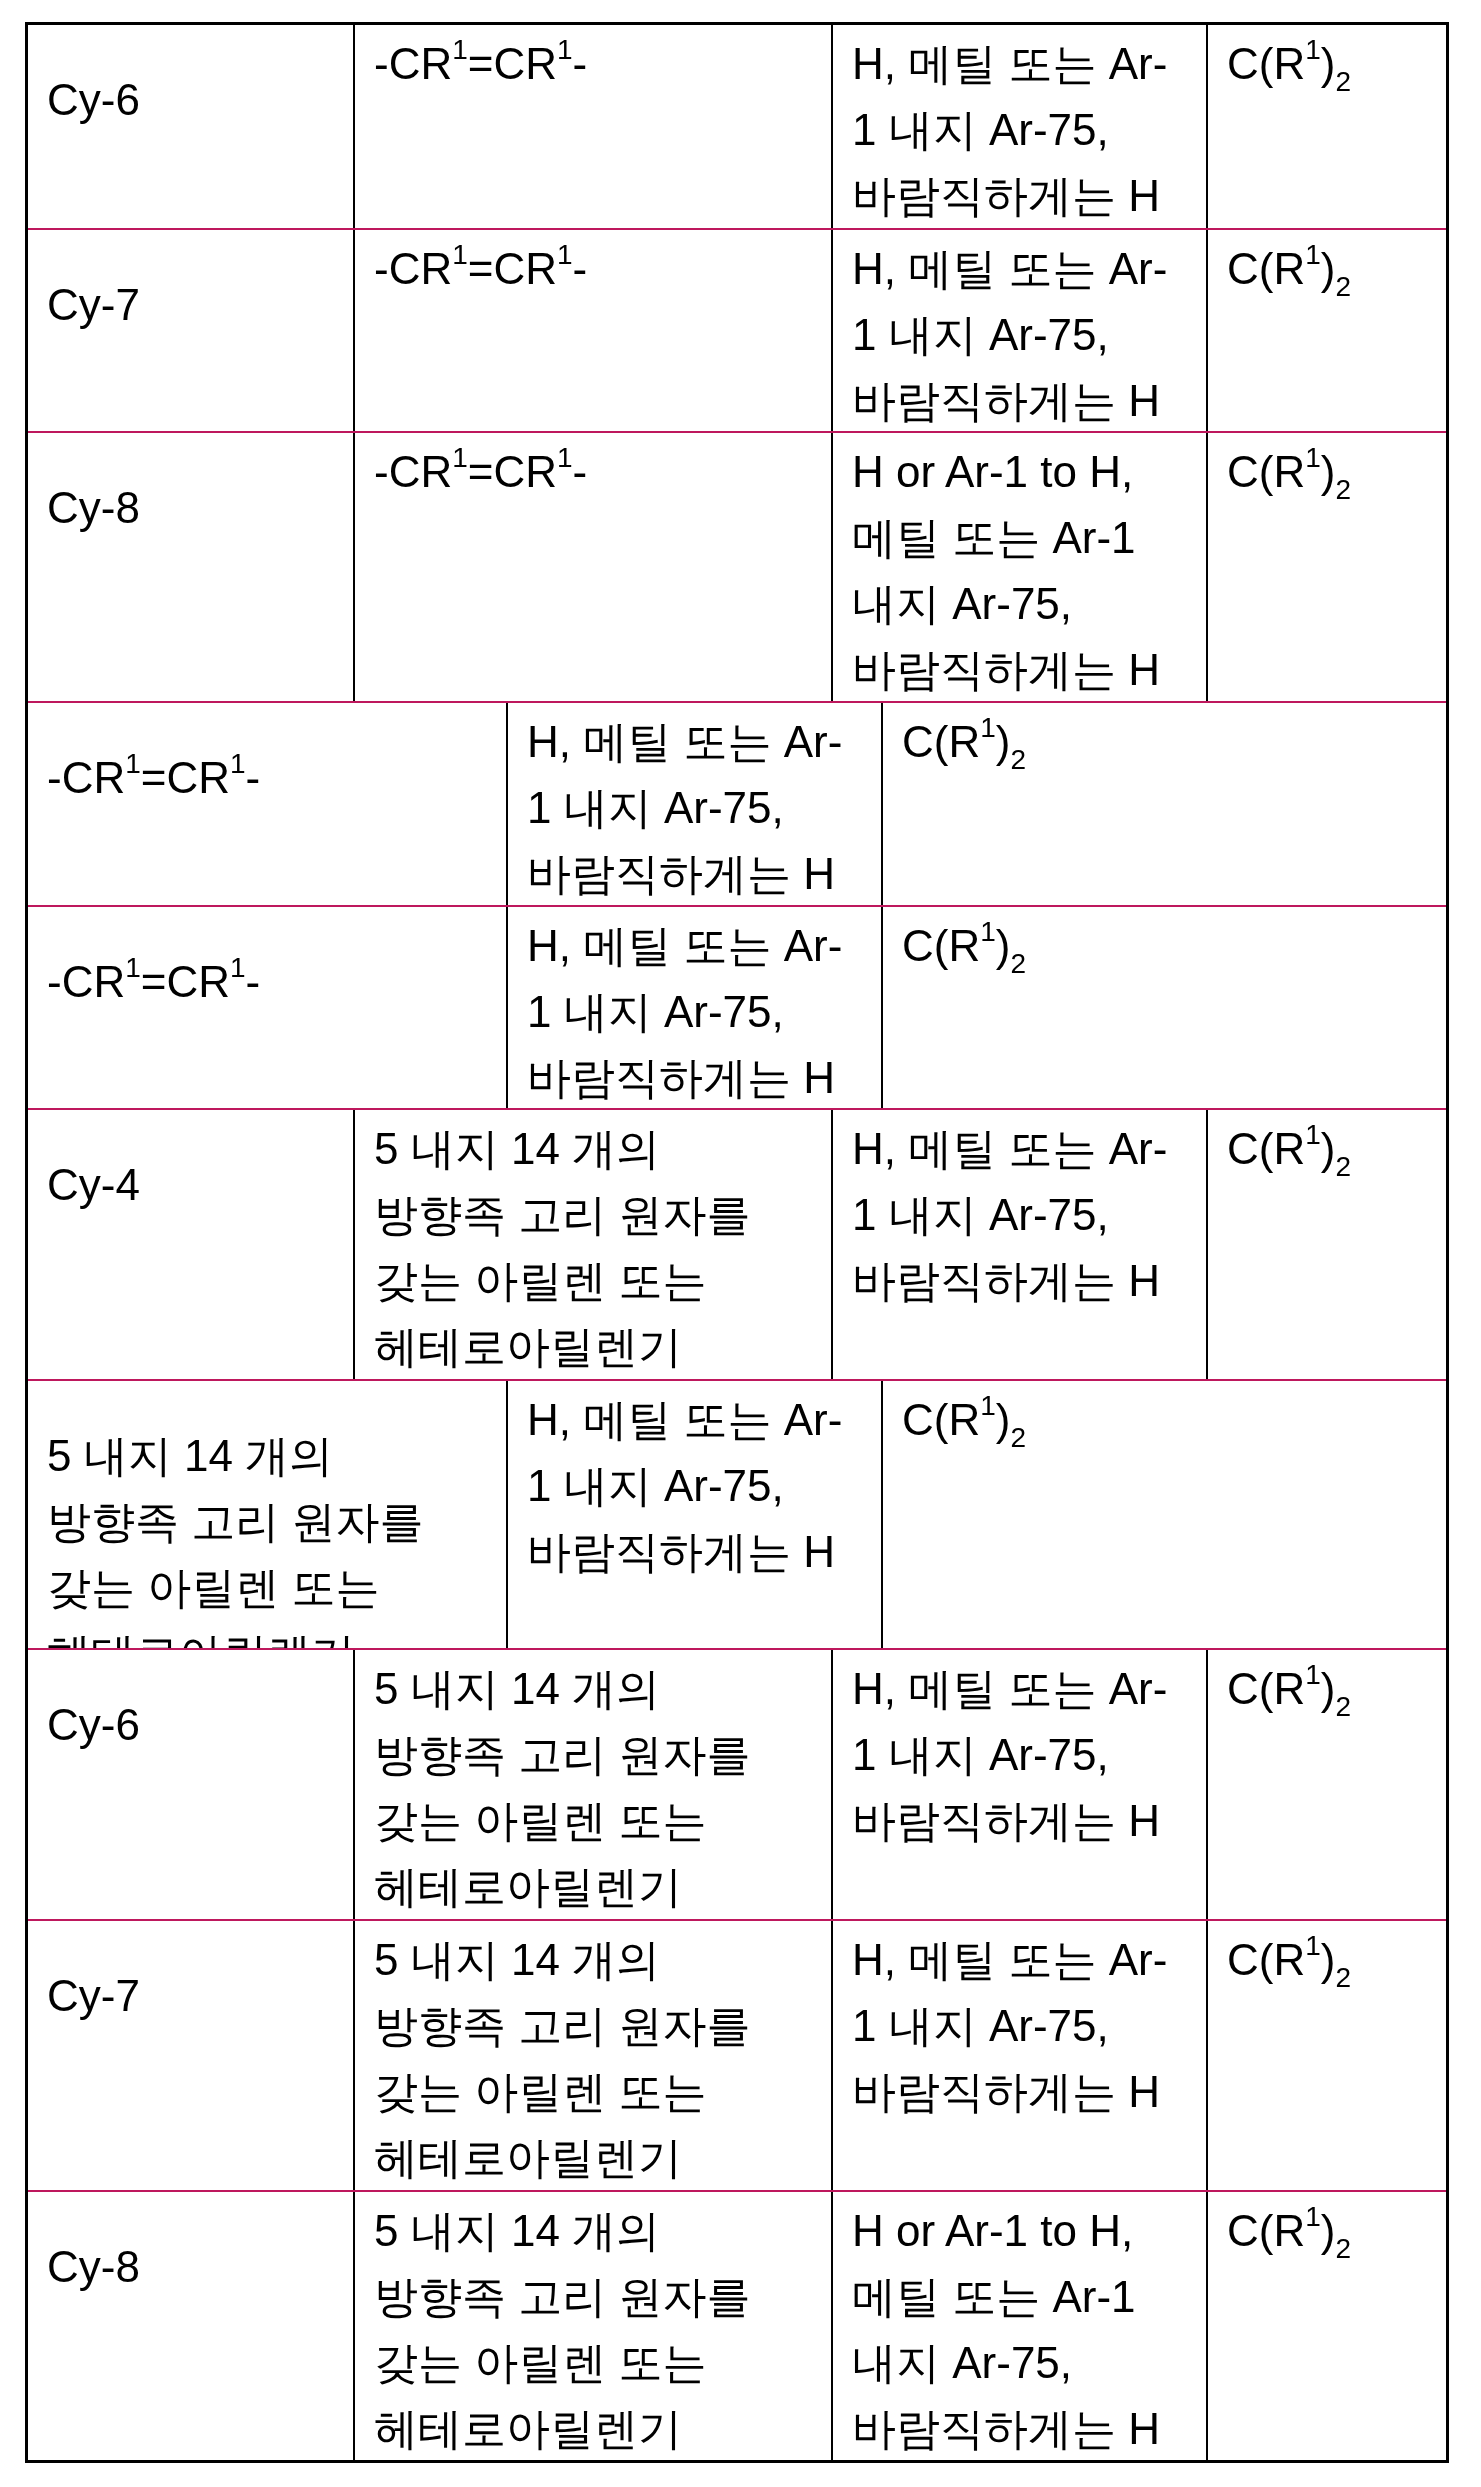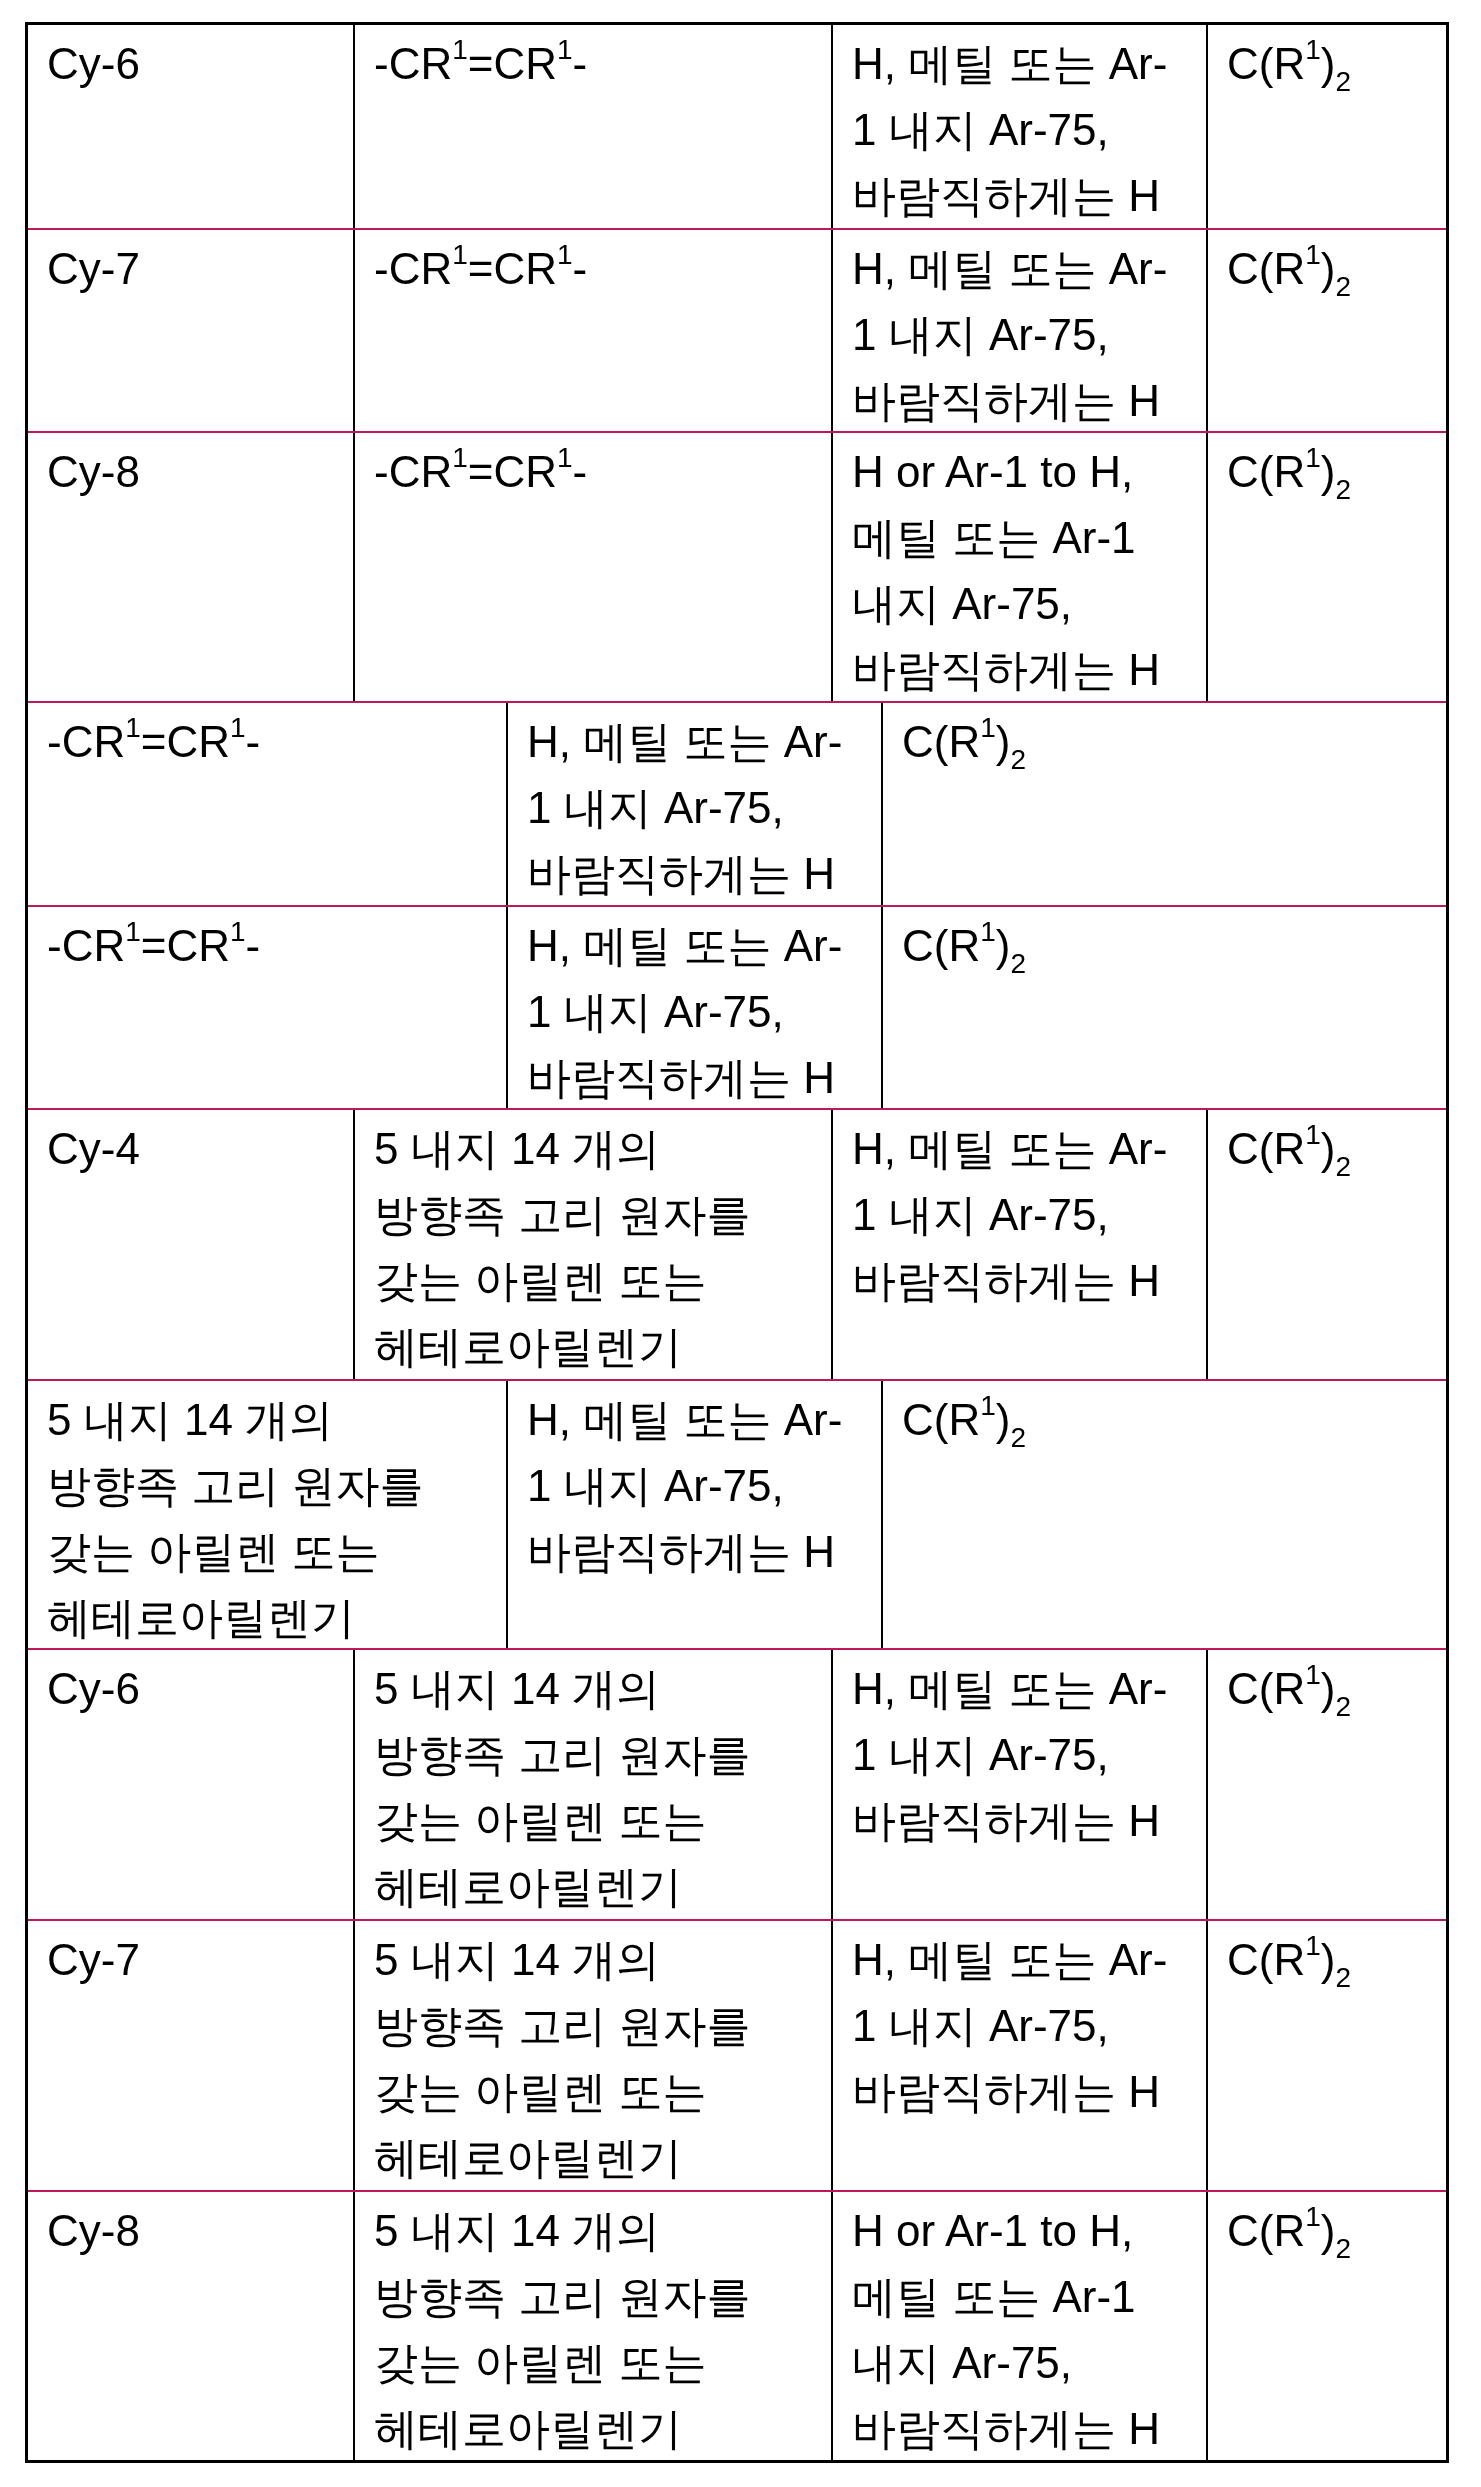--- a/index.html
+++ b/index.html
@@ -4,21 +4,21 @@
 <style>
   html, body { margin: 0; padding: 0; background: #ffffff; }
   body { width: 1482px; height: 2488px; position: relative; overflow: hidden;
          font-family: "Liberation Sans", "DejaVu Sans", sans-serif; color: #000; }
   #tbl { position: absolute; left: 25px; top: 22px; width: 1424px; border: 3px solid #000;
          box-sizing: border-box; }
   .row { display: flex; border-top: 2px solid #be185d; box-sizing: border-box; }
   .row:first-child { border-top: none; }
   .cell { box-sizing: border-box; padding: 6px 10px 0 19px; font-size: 44px; line-height: 66px;
           border-left: 2px solid #000; overflow: hidden; white-space: nowrap; }
-  .cell:first-child { border-left: none; }
+  .cell:first-child { border-left: none; margin-top: 36px; }
   .c0 { width: 325px; }
   .c1 { width: 437px; }
   .c2 { width: 375px; margin-left: 41px; }
   .c3 { width: 237px; }
   .line { display: block; }
   sup { font-size: 28px; line-height: 0; position: relative; top: -4px; vertical-align: super; }
   sub { font-size: 28px; line-height: 0; position: relative; top: 2px; vertical-align: sub; }
 </style>
 </head>
 <body>

